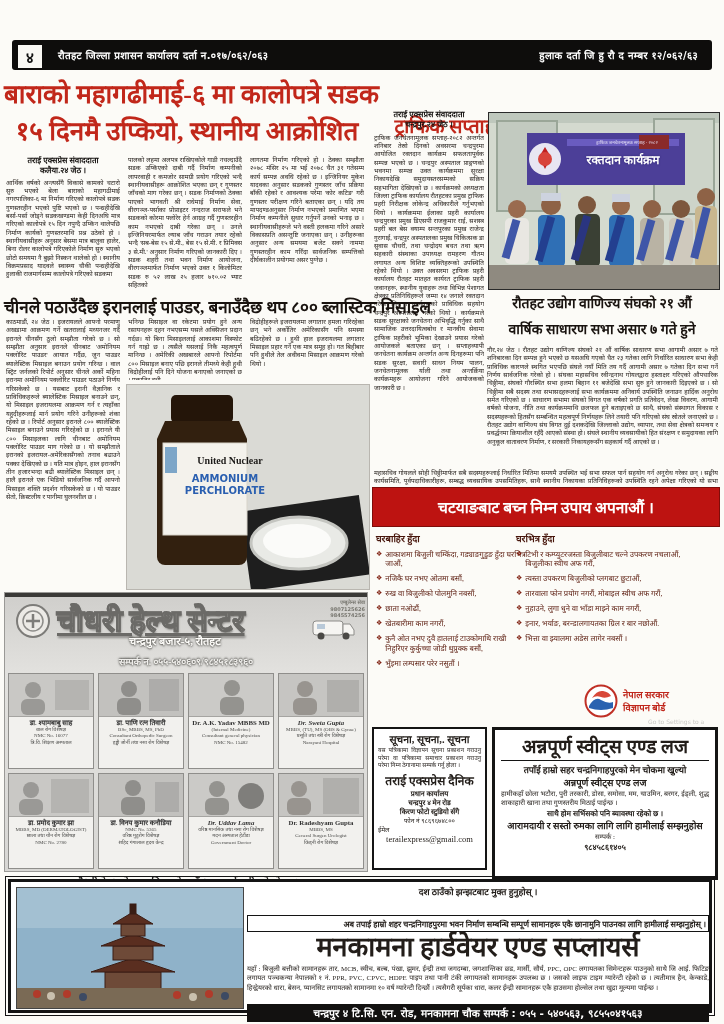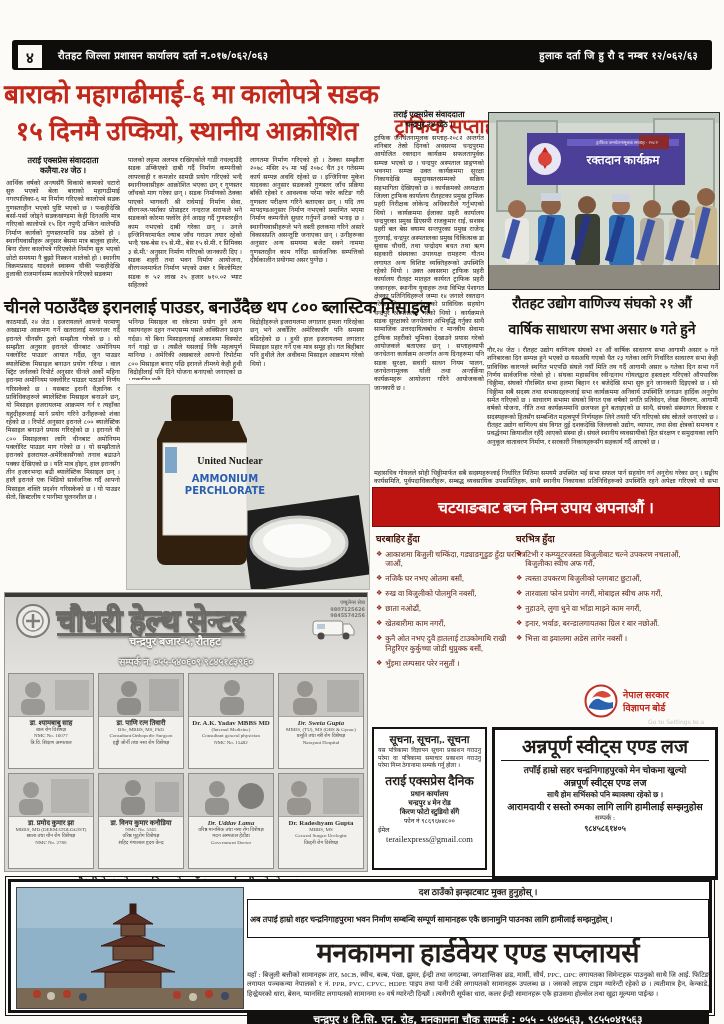--- a/index.html
+++ b/index.html
@@ -354,20 +354,21 @@
     <div style="font:bold 7px 'Liberation Serif',serif;text-align:center;">किरण फोटो स्टुडियो सँगै</div>
     <div style="font-size:6.5px;text-align:center;">फोन नं ९८६९६७४८००</div>
     <div style="font-size:6.5px;text-align:left;">ईमेल</div>
     <div style="font:8.5px 'Liberation Serif',serif;text-align:center;">terailexpress@gmail.com</div>
   </div>
 
   <div class="abs annapbox" style="left:492px;top:727px;width:226px;height:153px;">
     <div style="font:bold 19px 'Liberation Serif',serif;border-bottom:1.5px solid #141414;padding-bottom:1px;">अन्नपूर्ण स्वीट्स एण्ड लज</div>
     <div style="font:bold 9px 'Liberation Serif',serif;margin-top:2px;">तपाँई हाम्रो सहर चन्द्रनिगाहपुरको मेन चोकमा खुल्यो</div>
     <div style="font:bold 9.5px 'Liberation Serif',serif;">अन्नपूर्ण स्वीट्स एण्ड लज</div>
+    <div style="font-size:7px;line-height:1.3;text-align:justify;margin-top:1px;">हामीकहाँ छोला भटौरा, पुरी तरकारी, डोसा, समोसा, मम, चाउमिन, बरगर, ईड्ली, शुद्ध शाकाहारी खाना तथा गुणस्तरीय मिठाई पाईन्छ ।</div>
     <div style="font:bold 7.5px 'Liberation Serif',serif;">साथै होम सर्भिसको पनि ब्यावस्था रहेको छ ।</div>
     <div style="font:bold 9.5px 'Liberation Serif',serif;margin-top:1px;">आरामदायी र सस्तो रुमका लागि लागि हामीलाई सम्झनुहोस</div>
     <div style="font-size:7px;">सम्पर्क :</div>
     <div style="font:bold 8px 'Liberation Serif',serif;">९८४५८६१४०५</div>
   </div>
 
   <div class="abs mkbox" style="left:8px;top:879px;width:704px;height:134px;">
 
     <div class="abs" style="left:5px;top:5px;width:226px;height:120px;overflow:hidden;border:1px solid #444;">
       <svg width="226" height="120" viewBox="0 0 226 120">
@@ -391,20 +392,20 @@
           <circle cx="160" cy="107" r="4" fill="#b03a2a"></circle>
             <circle cx="176" cy="109" r="4" fill="#c9c0ae"></circle>
           <circle cx="192" cy="106" r="4" fill="#b03a2a"></circle>
             <circle cx="208" cy="108" r="4" fill="#3d4a63"></circle>
         </g>
       </svg>
     </div>
 
     <div class="abs" style="left:236px;top:3px;width:462px;">
       <div style="font:bold 9px 'Liberation Serif',serif;text-align:center;">दश ठाउँको झन्झटबाट मुक्त हुनुहोस् ।</div>
-      <div style="border:1.5px solid #141414;font:bold 8px 'Liberation Serif',serif;text-align:left;padding:13px 2px;margin-top:1px;">अब तपाई हाम्रो शहर चन्द्रनिगाहपुरमा भवन निर्माण सम्बन्धि सम्पूर्ण सामानहरू एकै छानामुनि पाउनका लागि हामीलाई सम्झनुहोस् ।</div>
+      <div style="border:1.5px solid #141414;font:bold 8px 'Liberation Serif',serif;text-align:right;padding:2px 2px;margin-top:17px;">अब तपाई हाम्रो शहर चन्द्रनिगाहपुरमा भवन निर्माण सम्बन्धि सम्पूर्ण सामानहरू एकै छानामुनि पाउनका लागि हामीलाई सम्झनुहोस् ।</div>
       <div style="font:bold 27px 'Liberation Serif',serif;text-align:center;line-height:1.15;">मनकामना हार्डवेयर एण्ड सप्लायर्स</div>
       <div style="font-size:6.9px;line-height:1.35;text-align:justify;margin-top:1px;height:38px;overflow:hidden;">यहाँ : बिजुली बत्तीको सामानहरू तार, MCB, स्वीच, बल्ब, पंखा, झुमर, ईन्द्री तथा जगदम्बा, जगशान्तिका छड, मार्सी, सौर्य, PPC, OPC लगायतका सिमेन्टहरू पाउनुको साथै जि आई. फिटिङ लगायत पञ्चकन्या नेपालको १ नं. PPR, PVC, CPVC, HDPE पाइप तथा पानी टंकी लगायतको सामानहरू उपलब्ध छ । जसको लाइफ टाइम ग्यारेन्टी रहेको छ । त्यतीमात्र हैन, केन्काडे, हिन्द्वेयरको धारा, बेसन, प्यानसिट लगायतको सामानमा १० वर्ष ग्यारेन्टी दिन्छौं । त्यसैगरी सूर्यका धारा, कलर ईन्द्री सामानहरू एकै हाउसमा होल्सेल तथा खुद्रा मूल्यमा पाईन्छ ।</div>
       <div class="mkbar" style="height:18px;margin-top:2px;">चन्द्रपुर ४ टि.सि. एन. रोड, मनकामना चौक सम्पर्क : ०५५ - ५४०५६३, ९८५५०४१५६३</div>
     </div>
   </div>
 
 </div>
 
 </body></html>

